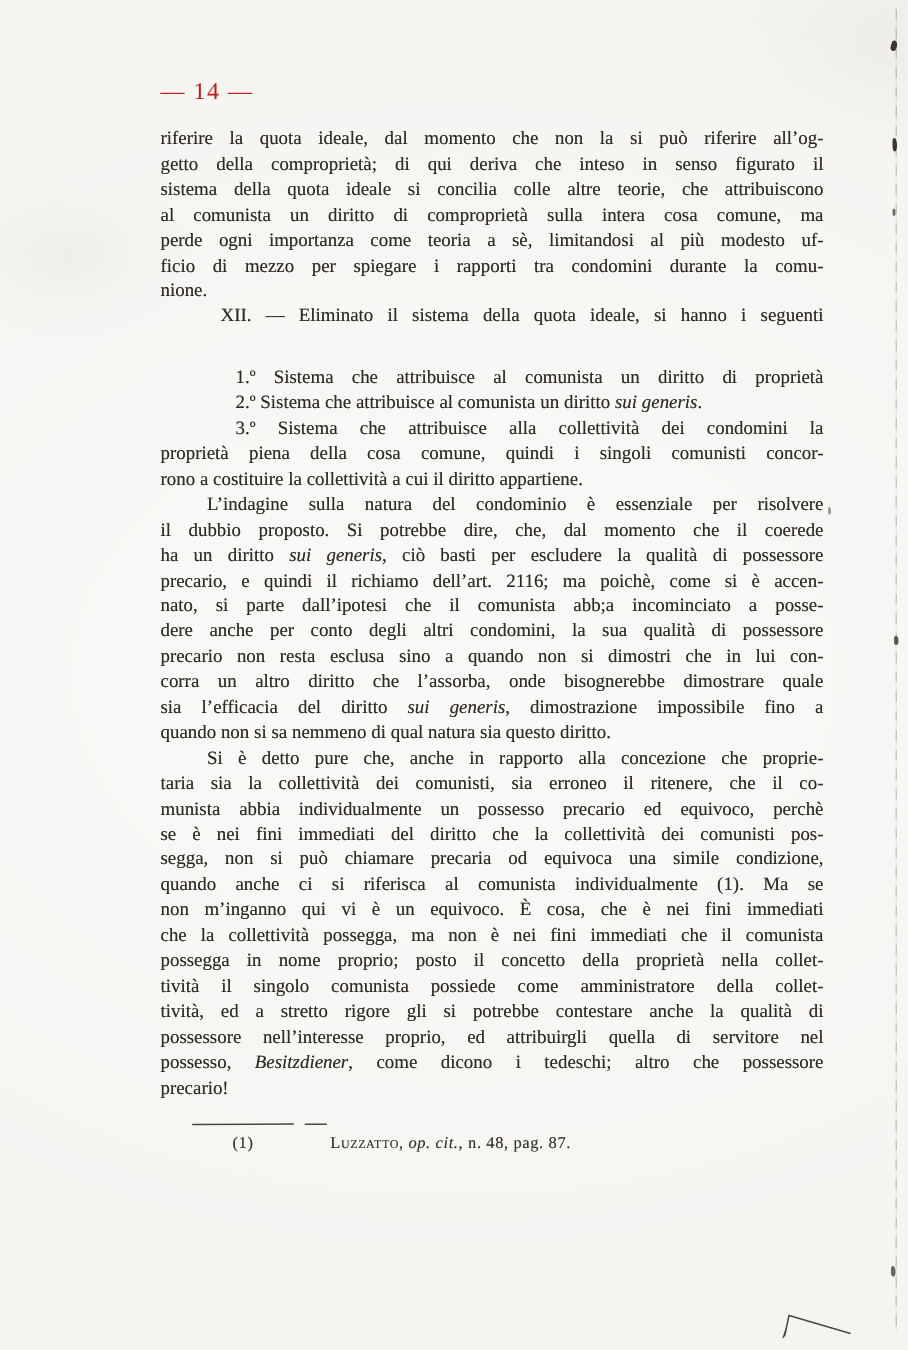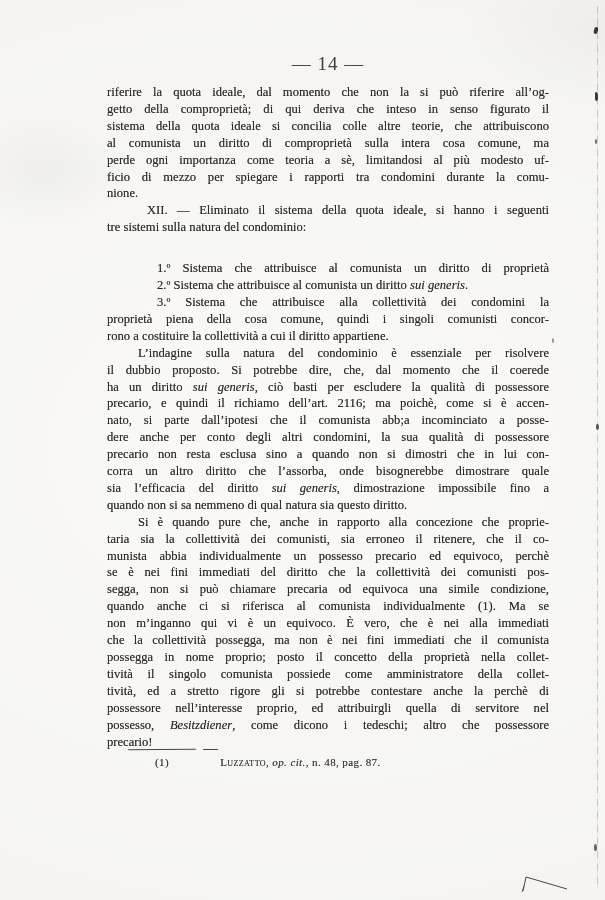--- a/index.html
+++ b/index.html
@@ -12,24 +12,24 @@
       radial-gradient(ellipse 120px 80px at 45px 170px, rgba(120,115,105,0.06), transparent 70%),
       radial-gradient(ellipse 200px 120px at 100% 3%, rgba(110,105,95,0.05), transparent 70%),
       radial-gradient(ellipse 700px 500px at 50% 50%, rgba(255,255,255,0.5), transparent 100%),
       #f5f4f1;
     color: #2e2b26;
   }
   .page { position: absolute; inset: 0; }
   .pageno {
     position: absolute;
     left: 107px; top: 53px; width: 442px;
-    text-align: center;
-    font-size: 19px;
+    text-align: left;
+    font-size: 16px;
     letter-spacing: 1px;
-    color: #404040;
+    color: #b91c1c;
   }
   .textblock {
     position: absolute;
     left: 107px; top: 84px; width: 442px;
   }
   .line {
     font-size: 12.6px;
     line-height: 16.92px;
     height: 16.92px;
     white-space: normal;
@@ -80,47 +80,46 @@
 
   <div class="textblock">
       <div class="line just">riferire la quota ideale, dal momento che non la si può riferire all’og-</div>
       <div class="line just">getto della comproprietà; di qui deriva che inteso in senso figurato il</div>
       <div class="line just">sistema della quota ideale si concilia colle altre teorie, che attribuiscono</div>
       <div class="line just">al comunista un diritto di comproprietà sulla intera cosa comune, ma</div>
       <div class="line just">perde ogni importanza come teoria a sè, limitandosi al più modesto uf-</div>
       <div class="line just">ficio di mezzo per spiegare i rapporti tra condomini durante la comu-</div>
       <div class="line">nione.</div>
       <div class="line just" style="text-indent: 40px;">XII. — Eliminato il sistema della quota ideale, si hanno i seguenti</div>
-      <div class="line">tre sistemi sulla natura del condominio:</div>
       <div class="line just" style="text-indent: 50px; margin-top: 24px;">1.º Sistema che attribuisce al comunista un diritto di proprietà</div>
       <div class="line" style="text-indent: 50px;">2.º Sistema che attribuisce al comunista un diritto <span class="it">sui generis</span>.</div>
       <div class="line just" style="text-indent: 50px;">3.º Sistema che attribuisce alla collettività dei condomini la</div>
       <div class="line just">proprietà piena della cosa comune, quindi i singoli comunisti concor-</div>
       <div class="line">rono a costituire la collettività a cui il diritto appartiene.</div>
       <div class="line just" style="text-indent: 31px;">L’indagine sulla natura del condominio è essenziale per risolvere</div>
       <div class="line just">il dubbio proposto. Si potrebbe dire, che, dal momento che il coerede</div>
       <div class="line just">ha un diritto <span class="it">sui generis</span>, ciò basti per escludere la qualità di possessore</div>
       <div class="line just">precario, e quindi il richiamo dell’art. 2116; ma poichè, come si è accen-</div>
       <div class="line just">nato, si parte dall’ipotesi che il comunista abb;a incominciato a posse-</div>
       <div class="line just">dere anche per conto degli altri condomini, la sua qualità di possessore</div>
       <div class="line just">precario non resta esclusa sino a quando non si dimostri che in lui con-</div>
       <div class="line just">corra un altro diritto che l’assorba, onde bisognerebbe dimostrare quale</div>
       <div class="line just">sia l’efficacia del diritto <span class="it">sui generis</span>, dimostrazione impossibile fino a</div>
       <div class="line">quando non si sa nemmeno di qual natura sia questo diritto.</div>
-      <div class="line just" style="text-indent: 31px;">Si è quando pure che, anche in rapporto alla concezione che proprie-</div>
+      <div class="line just" style="text-indent: 31px;">Si è detto pure che, anche in rapporto alla concezione che proprie-</div>
       <div class="line just">taria sia la collettività dei comunisti, sia erroneo il ritenere, che il co-</div>
       <div class="line just">munista abbia individualmente un possesso precario ed equivoco, perchè</div>
       <div class="line just">se è nei fini immediati del diritto che la collettività dei comunisti pos-</div>
       <div class="line just">segga, non si può chiamare precaria od equivoca una simile condizione,</div>
       <div class="line just">quando anche ci si riferisca al comunista individualmente (1). Ma se</div>
-      <div class="line just">non m’inganno qui vi è un equivoco. È vero, che è nei  alla  immediati</div>
+      <div class="line just">non m’inganno qui vi è un equivoco. È cosa, che è nei  fini  immediati</div>
       <div class="line just">che la collettività possegga, ma non è nei fini immediati che il comunista</div>
       <div class="line just">possegga in nome proprio; posto il concetto della proprietà nella collet-</div>
       <div class="line just">tività il singolo comunista possiede come amministratore della collet-</div>
-      <div class="line just">tività, ed a stretto rigore gli si potrebbe contestare anche la perchè di</div>
+      <div class="line just">tività, ed a stretto rigore gli si potrebbe contestare anche la qualità di</div>
       <div class="line just">possessore nell’interesse proprio, ed attribuirgli quella di servitore nel</div>
       <div class="line just">possesso, <span class="it">Besitzdiener</span>, come dicono i tedeschi; altro che possessore</div>
       <div class="line">precario!</div>
     </div>
 
   <div class="fnrule1"></div>
   <div class="fnrule2"></div>
 
   <div class="footnote">(1) <span class="sc">Luzzatto</span>, <span class="it">op. cit.</span>, n. 48, pag. 87.</div>
 

